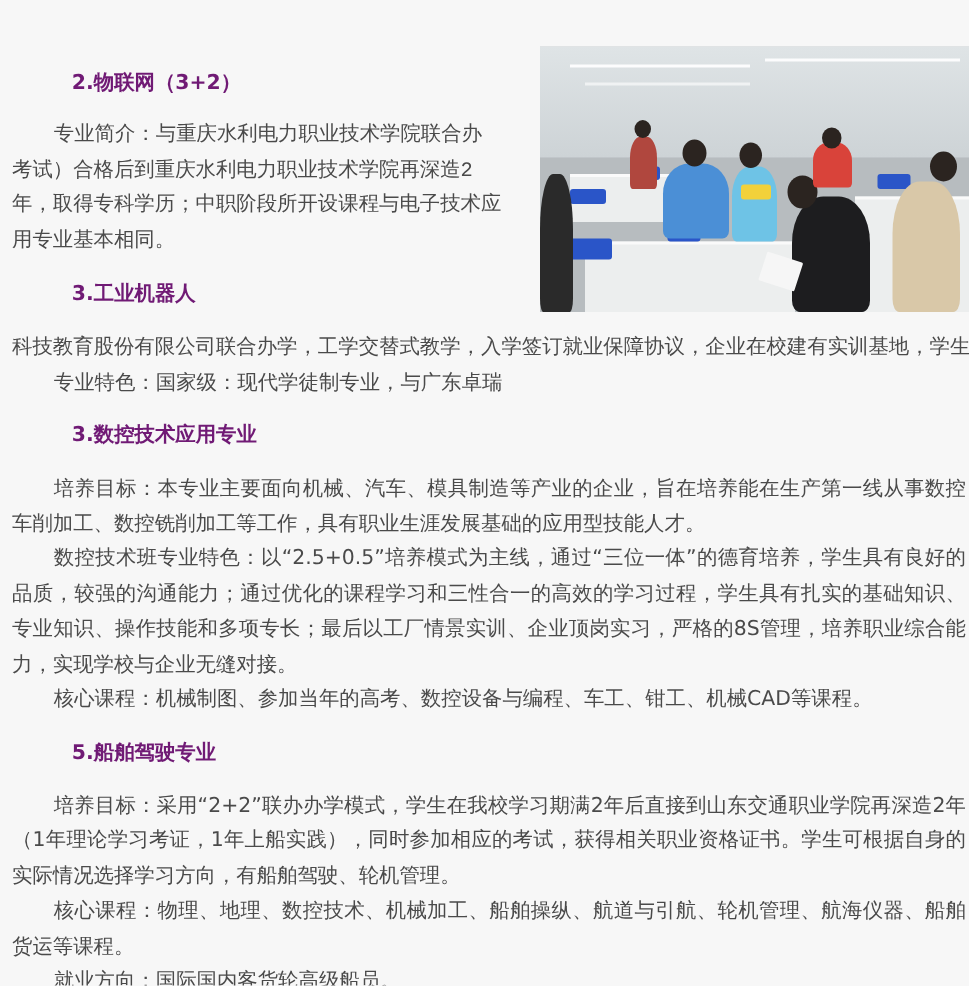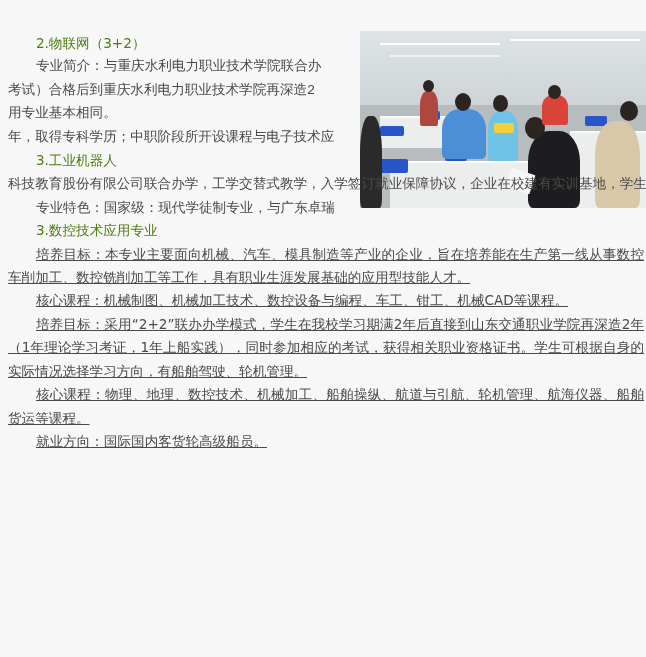--- a/index.html
+++ b/index.html
@@ -11,24 +11,24 @@
     position: relative;
   }
   .page {
     position: absolute; left: 8px; top: 32px; width: 636px;
     font-size: 13.6px; line-height: 23.4px;
   }
   .photo {
     position: absolute; left: 360px; top: 31px; width: 286px; height: 177px;
     overflow: hidden; background: #c9cfd2;
   }
-  .h { font-weight: normal; color: #4d7c0f; text-indent: 2.05em; margin: 0; }
+  .h { font-weight: bold; color: #701a75; text-indent: 2.05em; margin: 12px; }
   .p { text-indent: 2.05em; margin: 0; text-align: justify; }
   .narrow { width: 345px; font-family: Liberation Mono, monospace; }
-  .wide { width: 636px; text-decoration: underline; }
+  .wide { width: 636px; }
   
   .wall { position:absolute; left:0; top:0; width:100%; height:42%; background: linear-gradient(#dfe4e6,#cdd3d6); }
   .wall .light { position:absolute; height:2px; background:#fff; opacity:.9; }
   .floor { position:absolute; left:0; top:42%; width:100%; height:58%; background: #b7bcbf; }
   .bench { position:absolute; background:#eceeee; border-top:2px solid #fafafa; }
   .person { position:absolute; border-radius: 40% 40% 10% 10%; }
   .head { position:absolute; border-radius:50%; background:#2b2420; }
   .vise { position:absolute; background:#2a55c8; border-radius:2px; }
 </style>
 </head>
@@ -66,38 +66,40 @@
   <div class="person" style="left:148px;top:140px;width:25px;height:20px;background:#f6f6f6;border-radius:1px;transform:rotate(18deg)"></div>
 </div>
 
 <div class="page">
 
   <section>
     <p class="h">2.物联网（3+2）</p>
     <div class="narrow">
       <div style="text-indent:2.05em">专业简介：与重庆水利电力职业技术学院联合办</div>
       <div>考试）合格后到重庆水利电力职业技术学院再深造2</div>
+      <div>年，取得专科学历；中职阶段所开设课程与电子技术应</div>
       <div>用专业基本相同。</div>
-      <div>年，取得专科学历；中职阶段所开设课程与电子技术应</div>
     </div>
   </section>
 
   <section>
     <p class="h">3.工业机器人</p>
     <div>
       <div style="white-space:nowrap">科技教育股份有限公司联合办学，工学交替式教学，入学签订就业保障协议，企业在校建有实训基地，学生</div>
       <div style="text-indent:2.05em">专业特色：国家级：现代学徒制专业，与广东卓瑞</div>
     </div>
   </section>
 
   <section>
     <p class="h">3.数控技术应用专业</p>
     <p class="p wide">培养目标：本专业主要面向机械、汽车、模具制造等产业的企业，旨在培养能在生产第一线从事数控车削加工、数控铣削加工等工作，具有职业生涯发展基础的应用型技能人才。</p>
-    <p class="p wide">核心课程：机械制图、机械加工技术、数控设备与编程、车工、钳工、机械CAD等课程。</p>
+    <p class="p wide">数控技术班专业特色：以“2.5+0.5”培养模式为主线，通过“三位一体”的德育培养，学生具有良好的品质，较强的沟通能力；通过优化的课程学习和三性合一的高效的学习过程，学生具有扎实的基础知识、专业知识、操作技能和多项专长；最后以工厂情景实训、企业顶岗实习，严格的8S管理，培养职业综合能力，实现学校与企业无缝对接。</p>
+    <p class="p wide">核心课程：机械制图、参加当年的高考、数控设备与编程、车工、钳工、机械CAD等课程。</p>
   </section>
 
   <section>
+    <p class="h">5.船舶驾驶专业</p>
     <p class="p wide">培养目标：采用“2+2”联办办学模式，学生在我校学习期满2年后直接到山东交通职业学院再深造2年（1年理论学习考证，1年上船实践），同时参加相应的考试，获得相关职业资格证书。学生可根据自身的实际情况选择学习方向，有船舶驾驶、轮机管理。</p>
     <p class="p wide">核心课程：物理、地理、数控技术、机械加工、船舶操纵、航道与引航、轮机管理、航海仪器、船舶货运等课程。</p>
     <p class="p wide">就业方向：国际国内客货轮高级船员。</p>
   </section>
 
 </div>
 
 </body></html>

